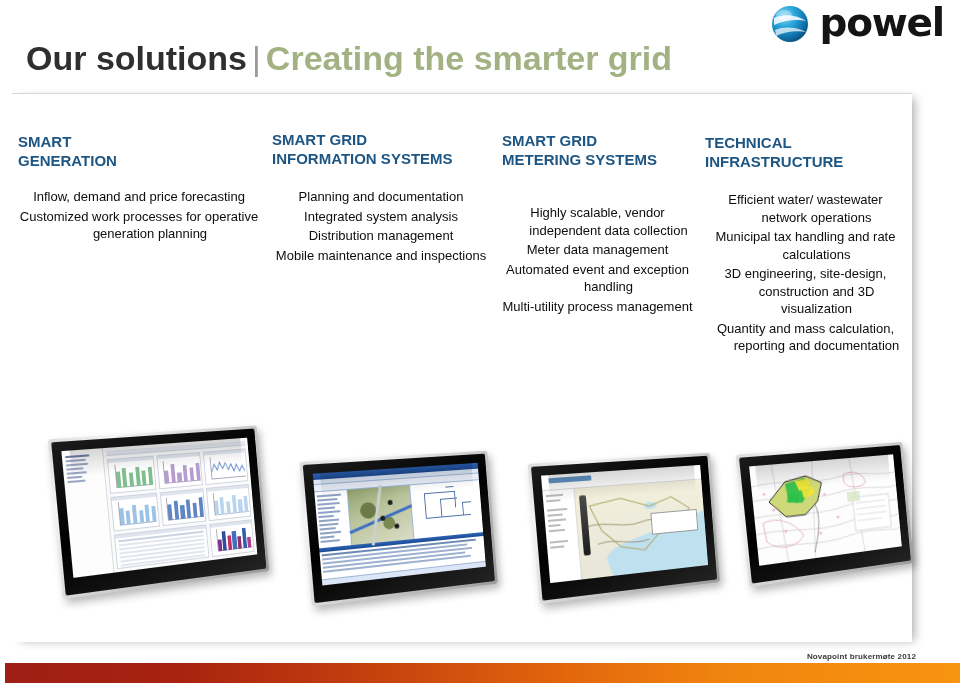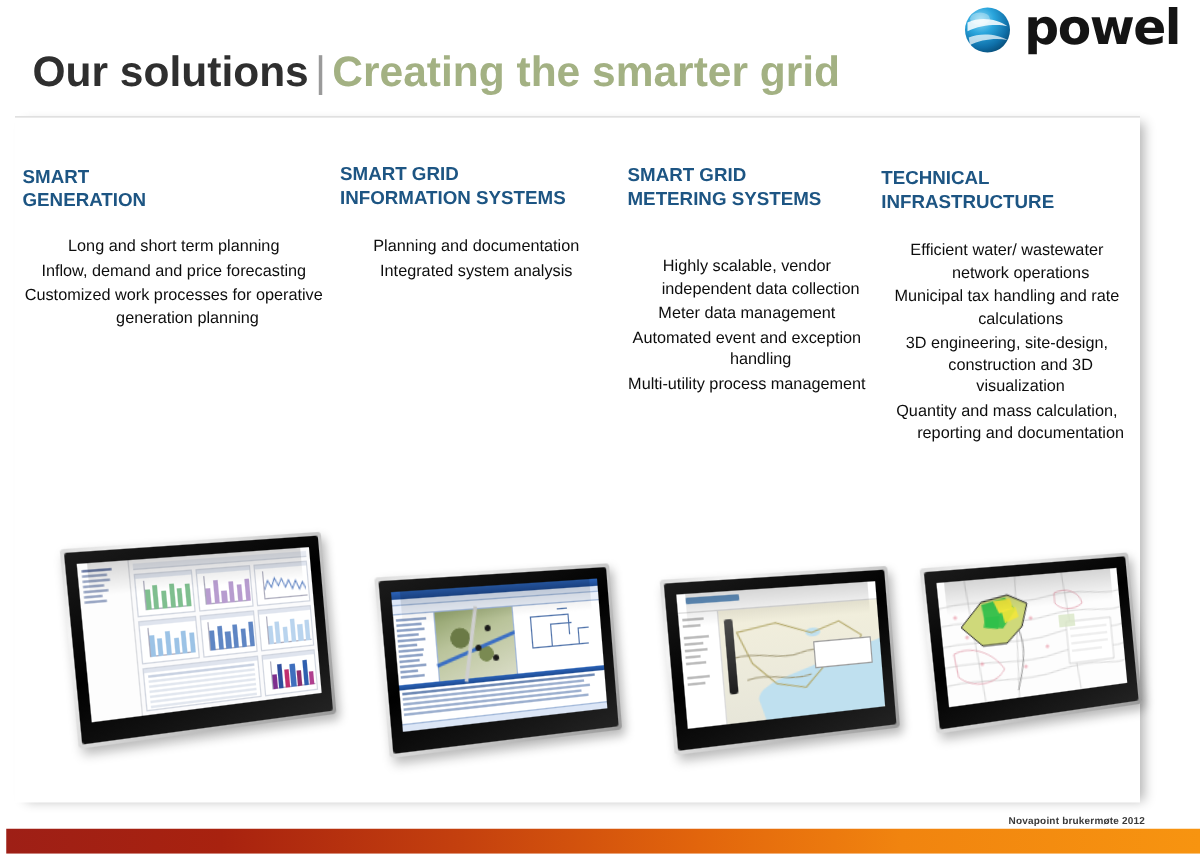--- a/index.html
+++ b/index.html
@@ -304,32 +304,33 @@
 </div>
 
 <div id="panel"></div>
 
 <div id="columns">
 
   <div class="col col-1">
     <div class="col-head">SMART
 GENERATION</div>
     <div class="col-body">
-      <p class="bullet">Long and short term planning</p>
       <p class="bullet">Inflow, demand and price forecasting</p>
       <p class="bullet">Customized work processes for operative generation planning</p>
     </div>
   </div>
 
   <div class="col col-2">
     <div class="col-head">SMART GRID
 INFORMATION SYSTEMS</div>
     <div class="col-body">
       <p class="bullet">Planning and documentation</p>
       <p class="bullet">Integrated system analysis</p>
+      <p class="bullet">Distribution management</p>
+      <p class="bullet">Mobile maintenance and inspections</p>
     </div>
   </div>
 
   <div class="col col-3">
     <div class="col-head">SMART GRID
 METERING SYSTEMS</div>
     <div class="col-body">
       <p class="bullet">Highly scalable, vendor independent data collection</p>
       <p class="bullet">Meter data management</p>
       <p class="bullet">Automated event and exception handling</p>

